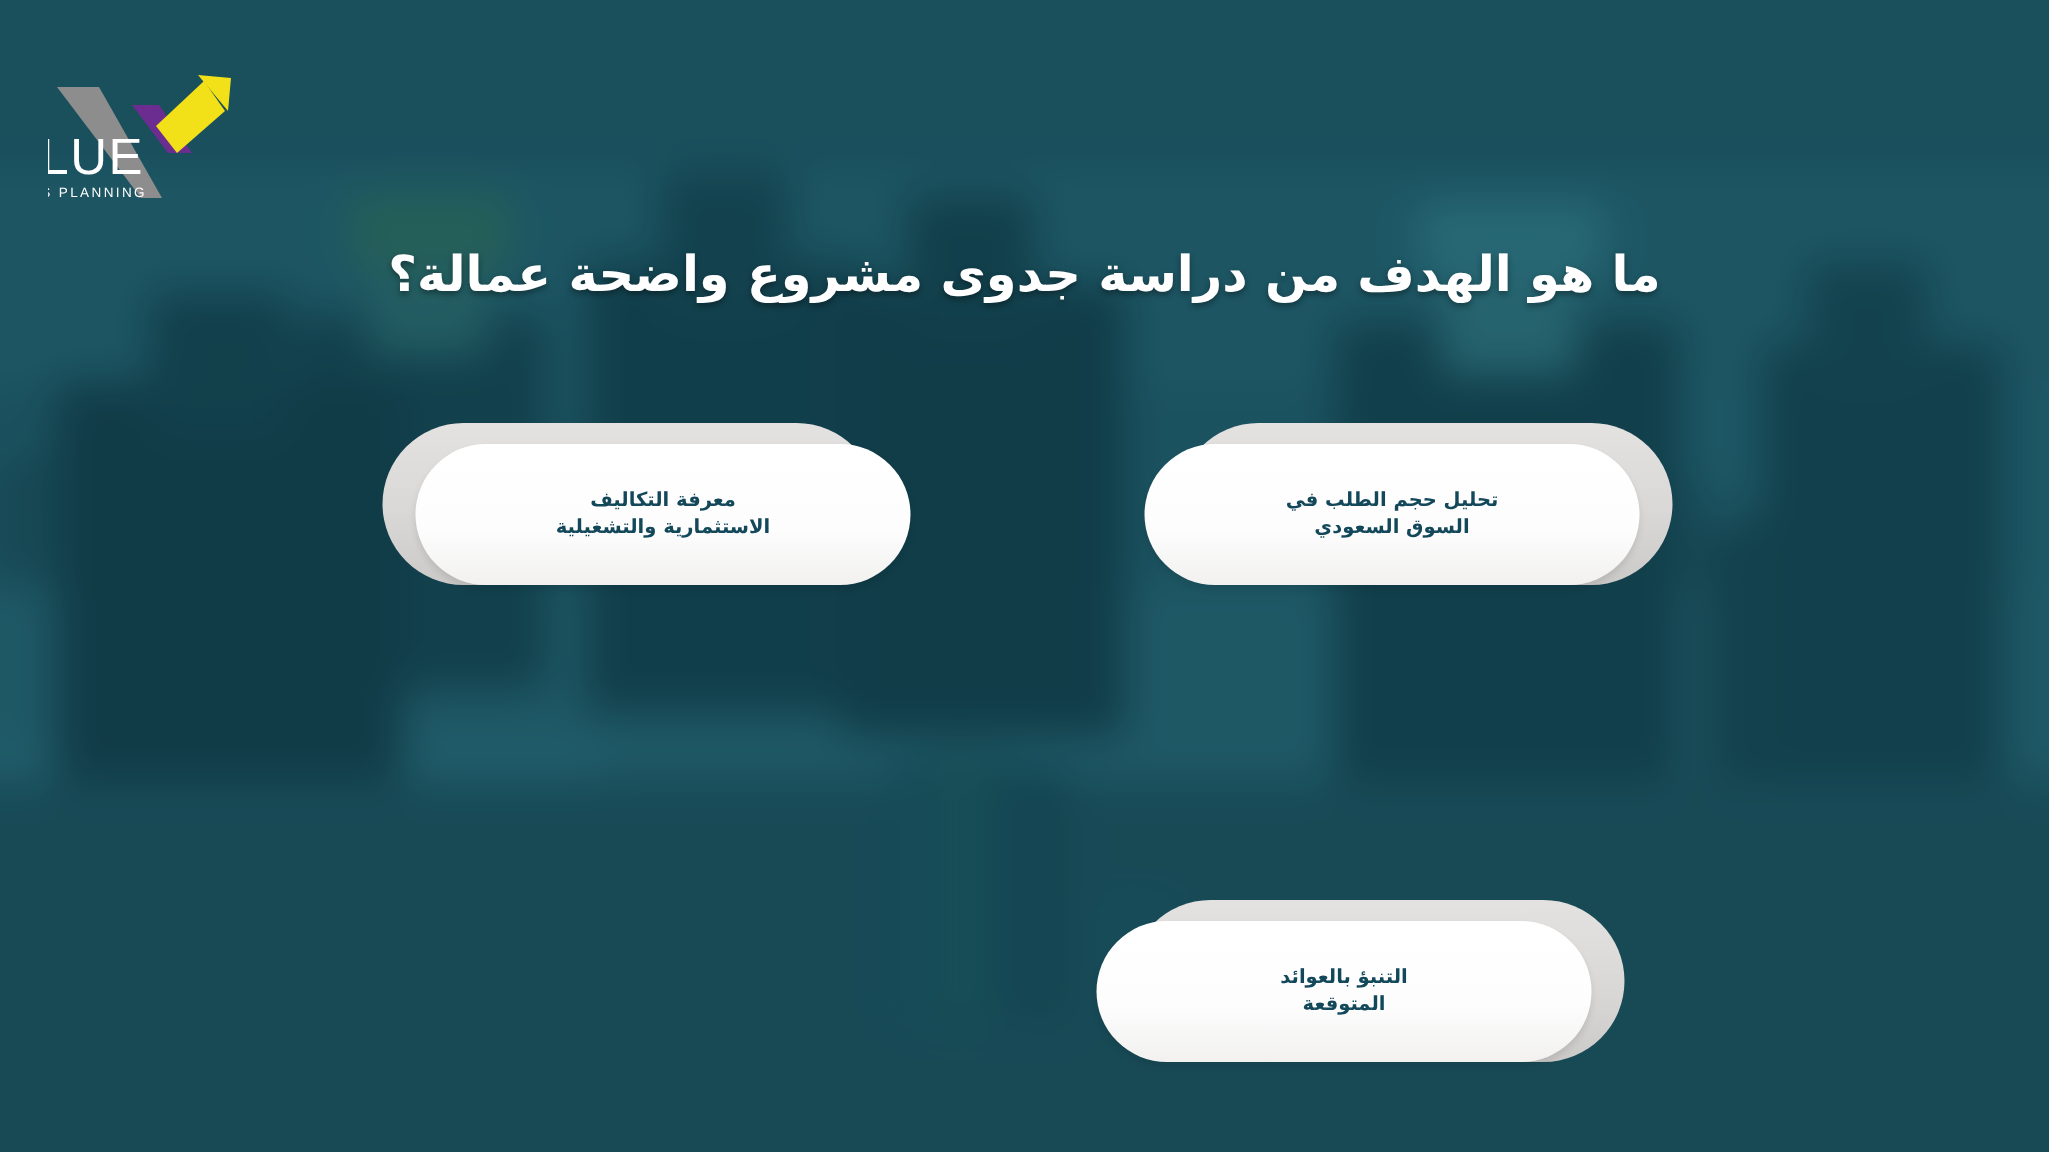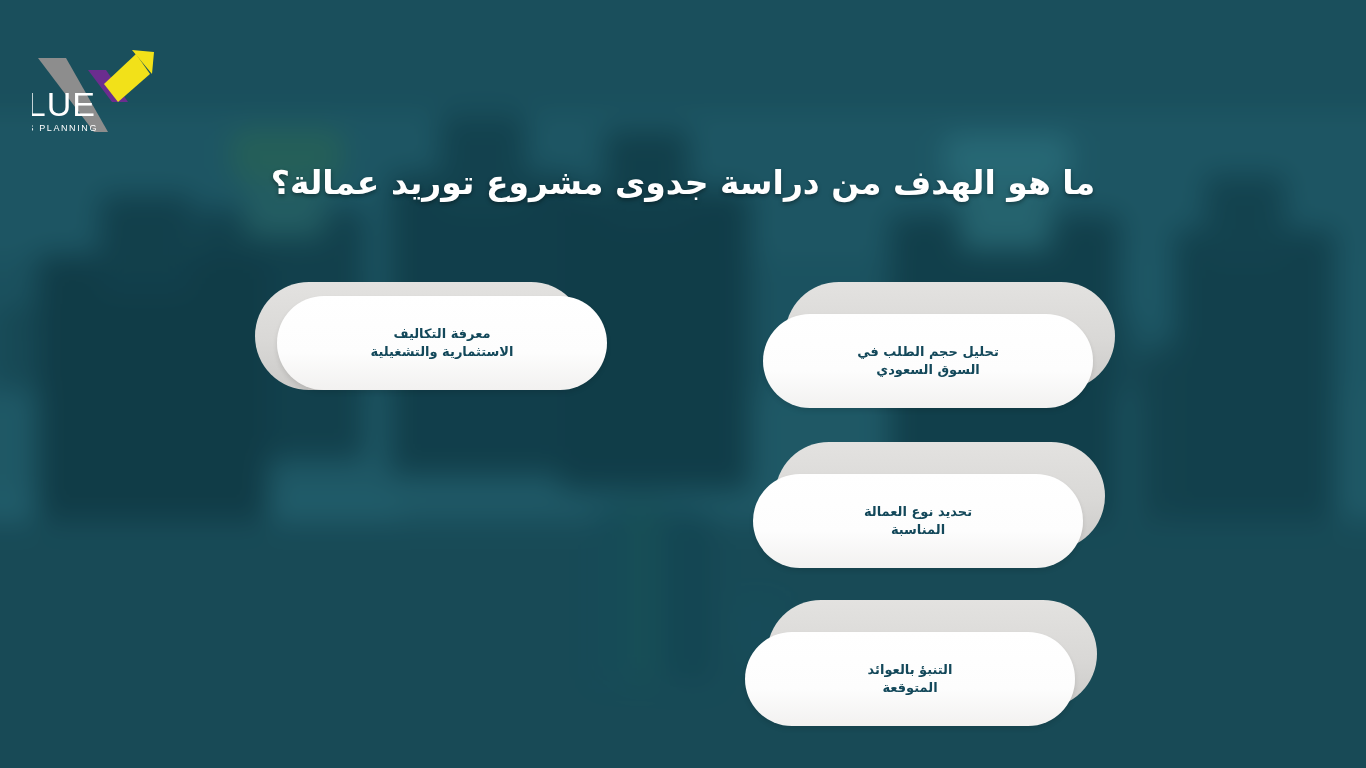--- a/index.html
+++ b/index.html
@@ -160,28 +160,28 @@
     direction: rtl;
     padding: 0 22px;
   }
 
   
   .card.left  .plate { left: 0;    top: 0; }
   .card.left  .pill  { left: 22px; top: 14px; }
 
   
   .card.right .plate { right: 0;   top: 0; }
-  .card.right .pill  { right: 22px;top: 14px; margin-top: 18px; }
+  .card.right .pill  { right: 22px;top: 14px; }
 
   
   .c-r1 { right: 0;   top: 0; }
   .c-l1 { left: 0;    top: 0; }
   .c-r2 { right: 10px;top: 160px; }
   .c-l2 { left: 10px; top: 160px; }
-  .c-r3 { right: 18px;top: 318px; }
+  .c-r3 { right: 32px;top: 318px; }
   .c-l3 { left: 18px; top: 318px; }
 </style>
 </head>
 <body>
 
 <div id="stage">
 
   <div id="photo">
     <div class="pb bg-wall"></div>
     <div class="pb bg-wall2"></div>
@@ -234,44 +234,38 @@
 
         <polygon points="86,62 72,44 104,14 118,34" fill="#f2e119"></polygon>
         <polygon points="100,10 122,12 120,34" fill="#f2e119"></polygon>
 
         <text x="64" y="76" font-family="'Liberation Sans', sans-serif" font-size="34" font-weight="300" fill="#ffffff" letter-spacing="1">ALUE</text>
 
         <text x="66" y="91" font-family="'Liberation Sans', sans-serif" font-size="9" font-weight="400" fill="#ffffff" letter-spacing="1.6">BUSINESS PLANNING</text>
       </svg>
     </div>
 
-    <h1 id="heading">ما هو الهدف من دراسة جدوى مشروع توريد عمالة؟</h1>
+    <h1 id="heading">ما هو الهدف من دراسة جدوى مشروع واضحة عمالة؟</h1>
 
     <div id="cards">
 
       <div class="card right c-r1">
         <div class="plate"></div>
         <div class="pill">
           <span class="label">تحليل حجم الطلب في<br>السوق السعودي</span>
         </div>
       </div>
 
       <div class="card left c-l1">
         <div class="plate"></div>
         <div class="pill">
           <span class="label">معرفة التكاليف<br>الاستثمارية والتشغيلية</span>
         </div>
       </div>
 
-      <div class="card right c-r2">
-        <div class="plate"></div>
-        <div class="pill">
-          <span class="label">تحديد نوع العمالة<br>المناسبة</span>
-        </div>
-      </div>
 
 
       <div class="card right c-r3">
         <div class="plate"></div>
         <div class="pill">
           <span class="label">التنبؤ بالعوائد<br>المتوقعة</span>
         </div>
       </div>
 
 

